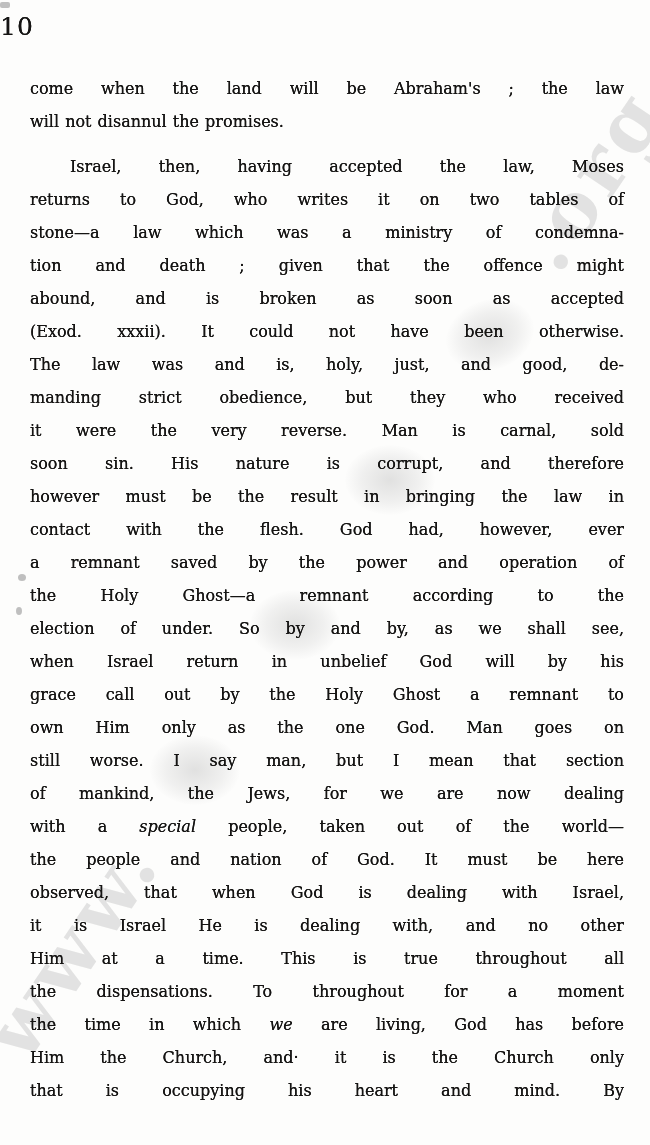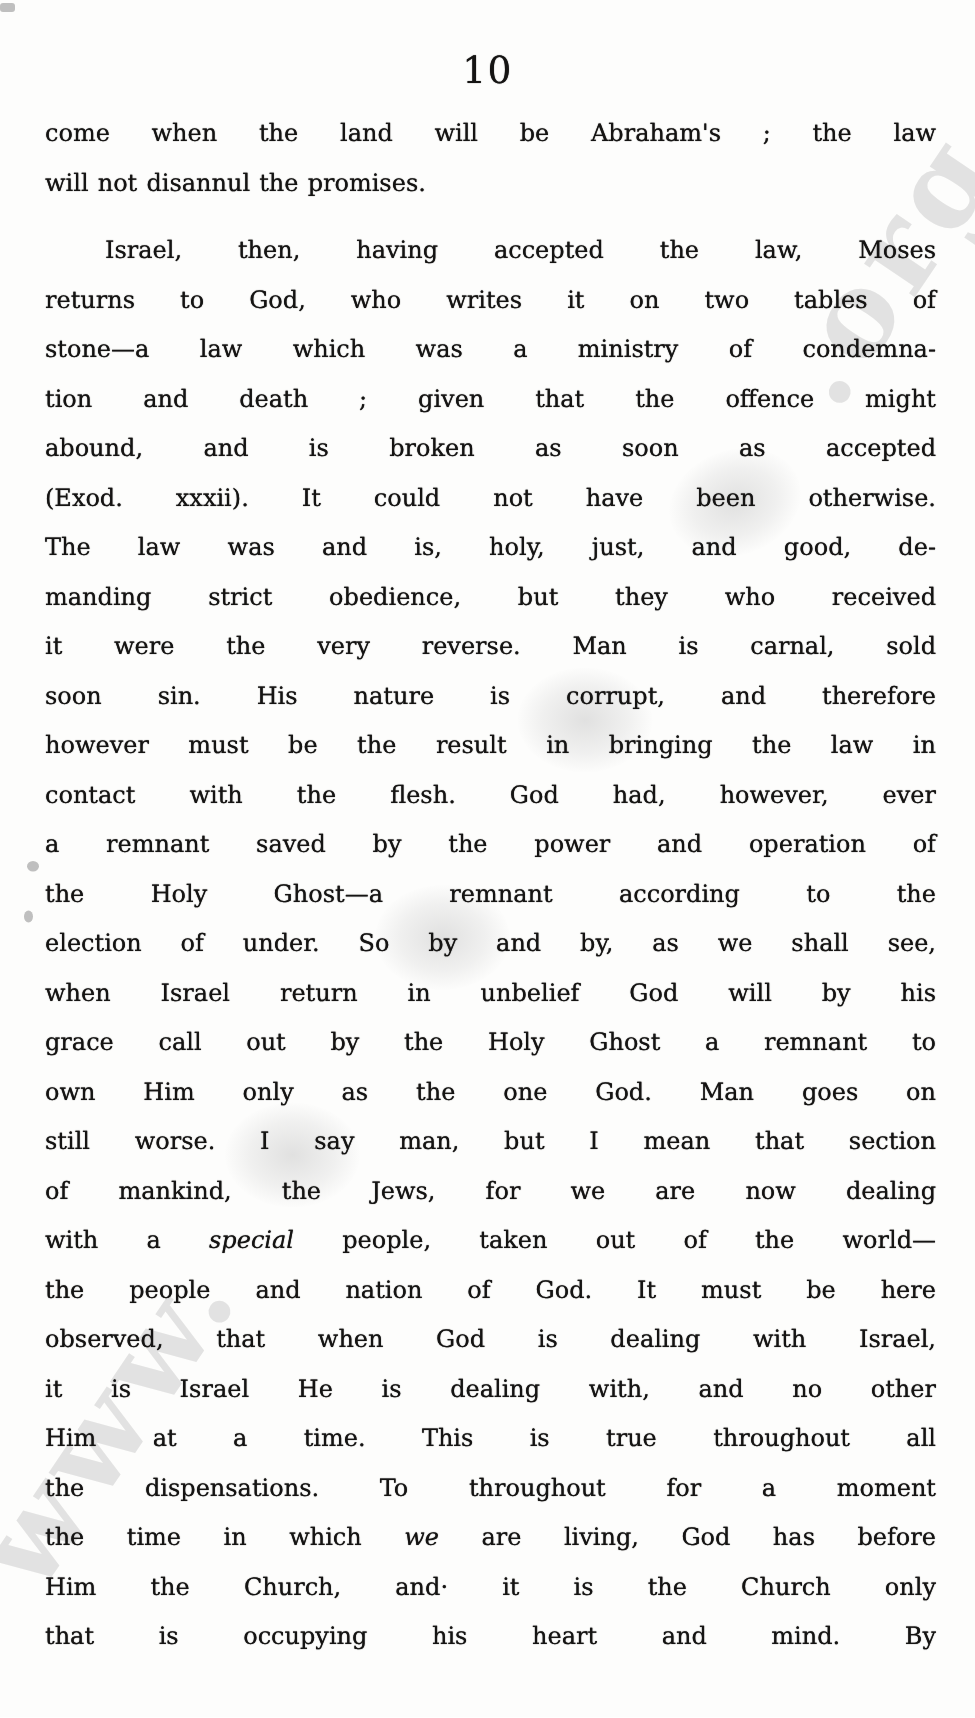--- a/index.html
+++ b/index.html
@@ -16,26 +16,24 @@
     height: 1145px;
     background: #fdfdfc;
     font-family: "DejaVu Serif", "Liberation Serif", serif;
     color: #151413;
   }
   .page-number {
     position: absolute;
     top: 12px;
     left: 0;
     right: 0;
-    text-align: center;
     font-size: 25px;
     letter-spacing: 1px;
     z-index: 2;
     text-shadow: 0 0 0.6px currentColor;
-    margin-top: 20px;
   }
   .text-block {
     position: absolute;
     top: 72px;
     left: 30px;
     right: 26px;
     z-index: 2;
   }
   .line {
     font-size: 16px;

